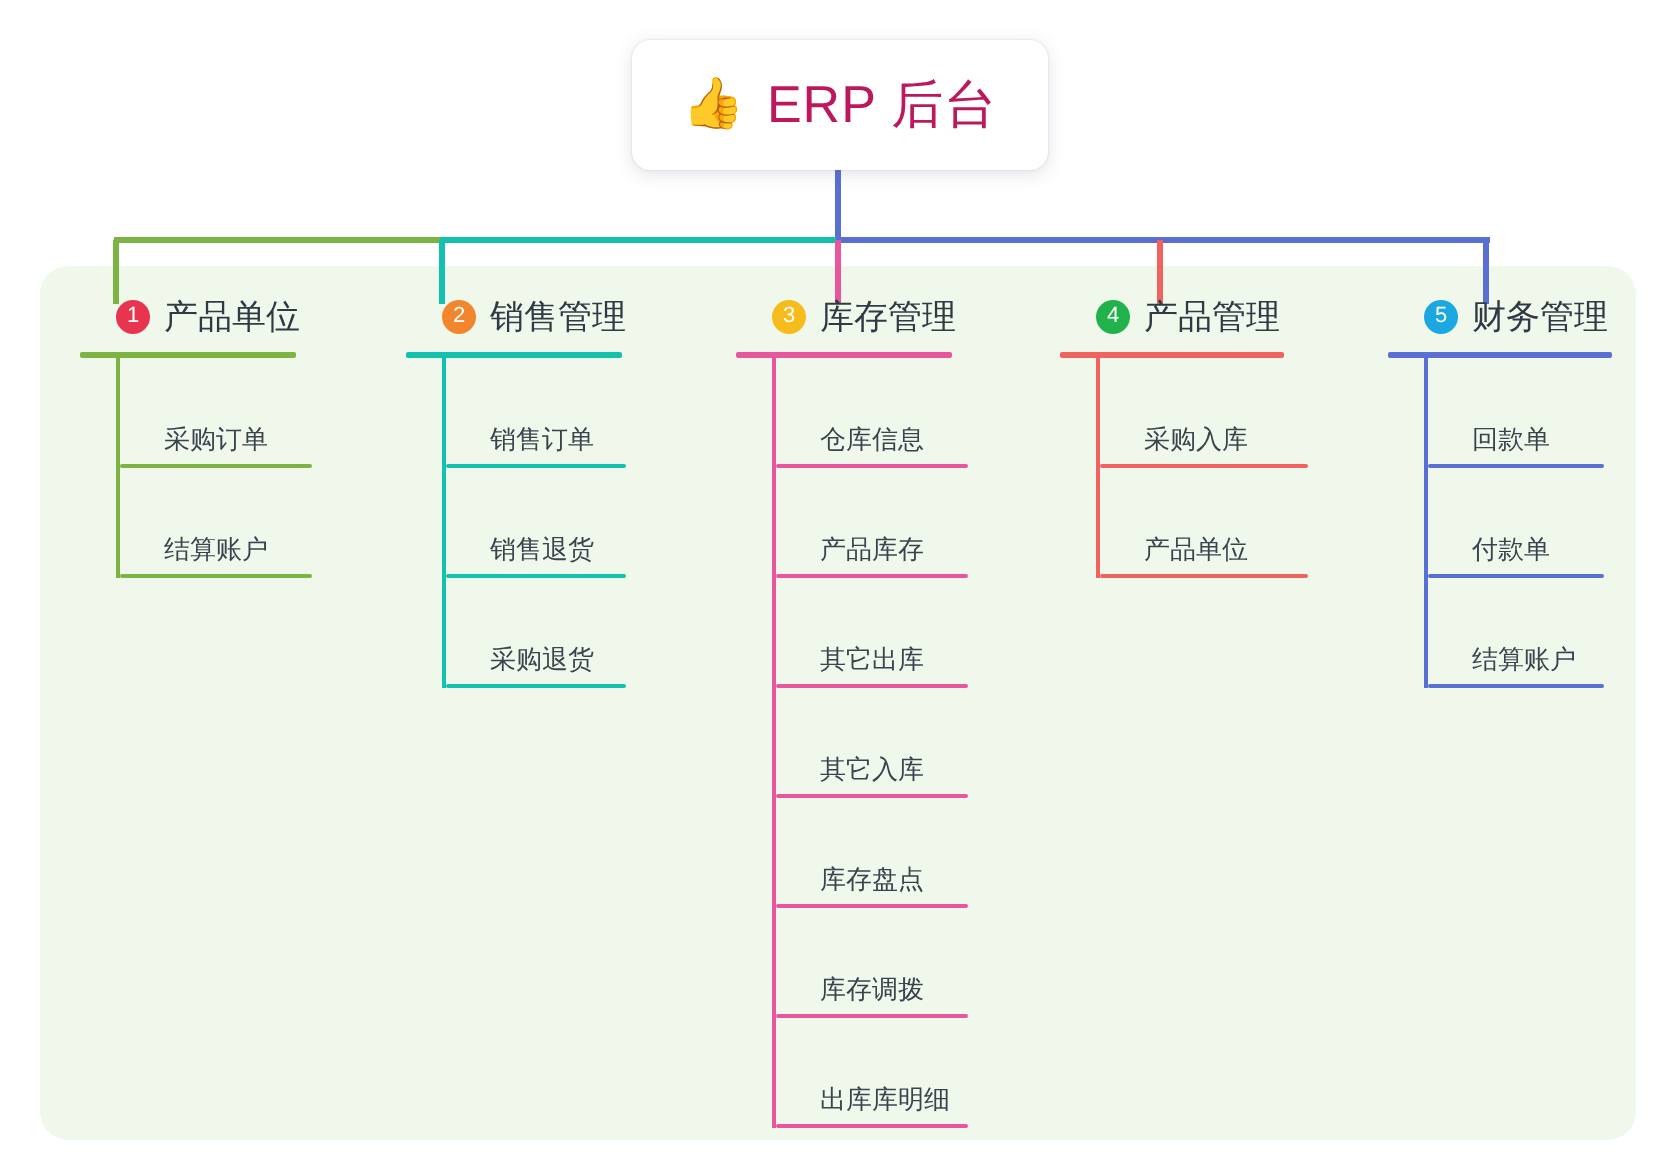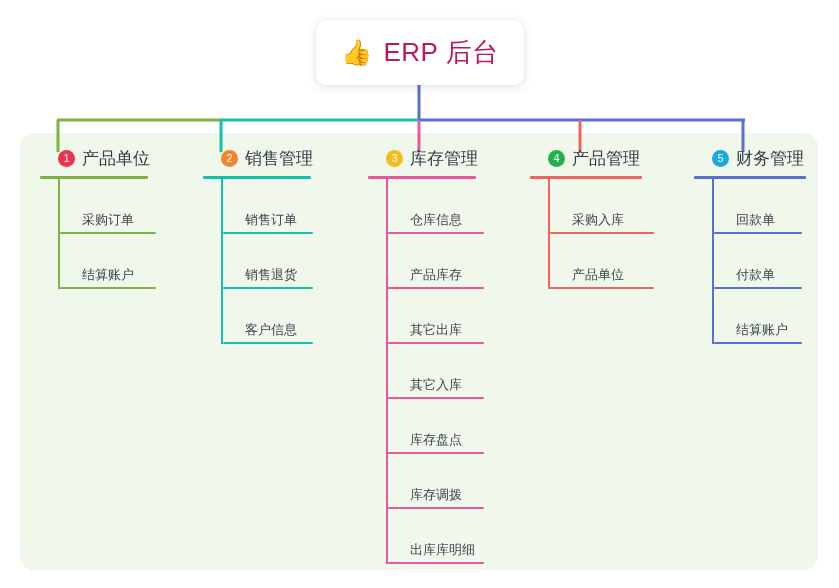--- a/index.html
+++ b/index.html
@@ -197,21 +197,21 @@
           <div class="spine" style="background: rgb(19, 194, 174);"></div>
           <div class="leaf">
             <span class="leaf-label">销售订单</span>
             <div class="leaf-rule" style="background: rgb(19, 194, 174); width: 90px;"></div>
           </div>
           <div class="leaf">
             <span class="leaf-label">销售退货</span>
             <div class="leaf-rule" style="background: rgb(19, 194, 174); width: 90px;"></div>
           </div>
           <div class="leaf">
-            <span class="leaf-label">客户信息</span>
+            <span class="leaf-label">采购退货</span>
             <div class="leaf-rule" style="background: rgb(19, 194, 174); width: 90px;"></div>
           </div>
         </div>
       </div>
       <div class="branch" style="left: 368px;">
         <div class="branch-head">
           <span class="badge" style="background: rgb(245, 188, 27);">3</span>
           <span class="branch-title">库存管理</span>
         </div>
         <div class="head-rule" style="background: rgb(232, 86, 157); width: 108px;"></div>

